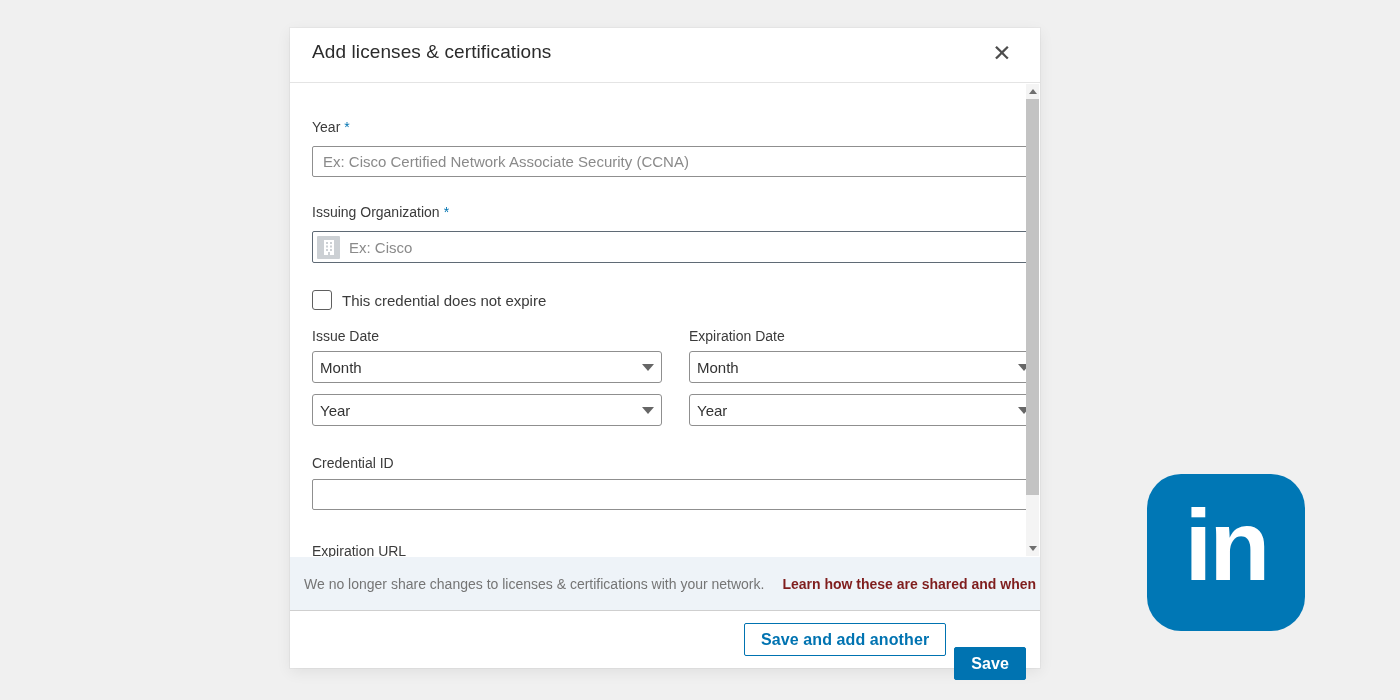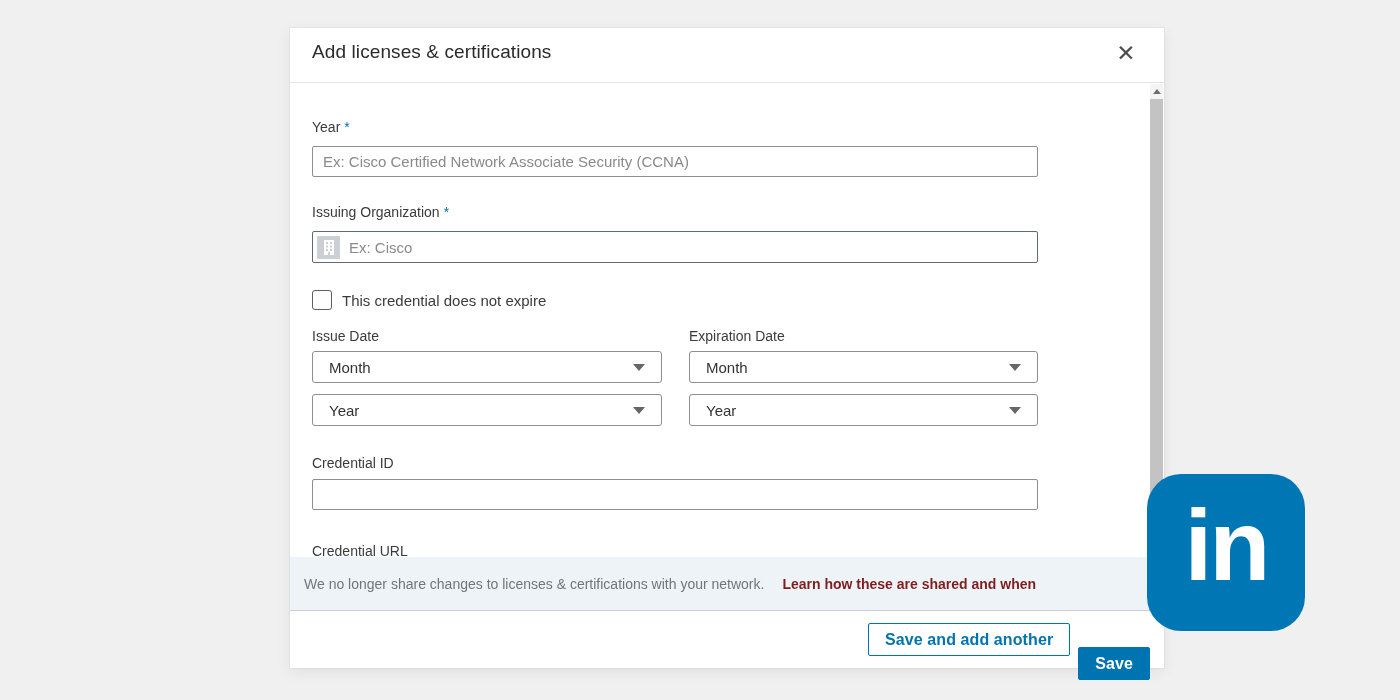--- a/index.html
+++ b/index.html
@@ -3,21 +3,21 @@
 <meta charset="utf-8">
 <style>
   html,body{margin:0;padding:0;}
   body{
     width:1400px;height:700px;position:relative;overflow:hidden;
     background:#f0f0f0;
     font-family:"Liberation Sans", sans-serif;
   }
   
   .modal{
-    position:absolute;left:290px;top:28px;width:874px;height:640px;
+    position:absolute;left:290px;top:28px;width:750px;height:640px;
     background:#ffffff;
     box-shadow:0 0 0 1px rgba(0,0,0,0.03), 0 4px 14px rgba(0,0,0,0.07);
   }
   .modal-header{position:relative;height:54px;border-bottom:1px solid #e4e4e4;background:#fff;}
   .modal-title{
     position:absolute;left:22px;top:13px;font-size:19px;color:#2b2b2b;letter-spacing:.1px;
   }
   .close-btn{
     position:absolute;right:24px;top:11px;width:28px;height:28px;
     font-size:23px;line-height:28px;text-align:center;color:#4d4d4d;cursor:pointer;font-weight:300;
@@ -47,21 +47,21 @@
   }
   .org-input::placeholder{color:#8a8a8a;opacity:1;}
   .checkbox{
     position:absolute;left:22px;top:207px;width:20px;height:20px;box-sizing:border-box;
     border:1px solid #5f5f5f;border-radius:3px;background:#fff;cursor:pointer;
   }
   .checkbox-label{position:absolute;left:52px;top:209px;font-size:15px;color:#3b3b3b;}
   .select-box{
     position:absolute;box-sizing:border-box;height:32px;
     border:1px solid #8f8f8f;border-radius:3px;background:#fff;cursor:pointer;
-    display:flex;align-items:center;justify-content:space-between;padding:0 16px;
+    display:flex;align-items:center;justify-content:space-between;padding:0 7px;
   }
   .select-value{font-size:15px;color:#333;}
   .chevron{
     width:0;height:0;border-left:6px solid transparent;border-right:6px solid transparent;
     border-top:7px solid #666;
   }
   
   .scrollbar{position:absolute;top:1px;right:1px;width:13px;height:472px;background:#f4f4f4;}
   .sb-arrow{position:absolute;left:0;width:13px;height:13px;display:flex;align-items:center;justify-content:center;cursor:pointer;}
   .sb-up{top:1px;}
@@ -149,21 +149,21 @@
       <span class="chevron"></span>
     </div>
     <div class="select-box" style="left:399px;top:311px;width:349px;">
       <span class="select-value">Year</span>
       <span class="chevron"></span>
     </div>
 
     <div class="f-label" style="left:22px;top:372px;">Credential ID</div>
     <input class="txt-input" style="top: 396px;" type="text" value="">
 
-    <div class="f-label" style="left:22px;top:460px;">Credential URL</div>
+    <div class="f-label" style="left:22px;top:460px;">Expiration URL</div>
 
     <div class="scrollbar">
       <div class="sb-arrow sb-up">
           <span class="tri-up"></span>
         </div>
       <div class="sb-thumb"></div>
       <div class="sb-arrow sb-down">
           <span class="tri-down"></span>
         </div>
     </div>

